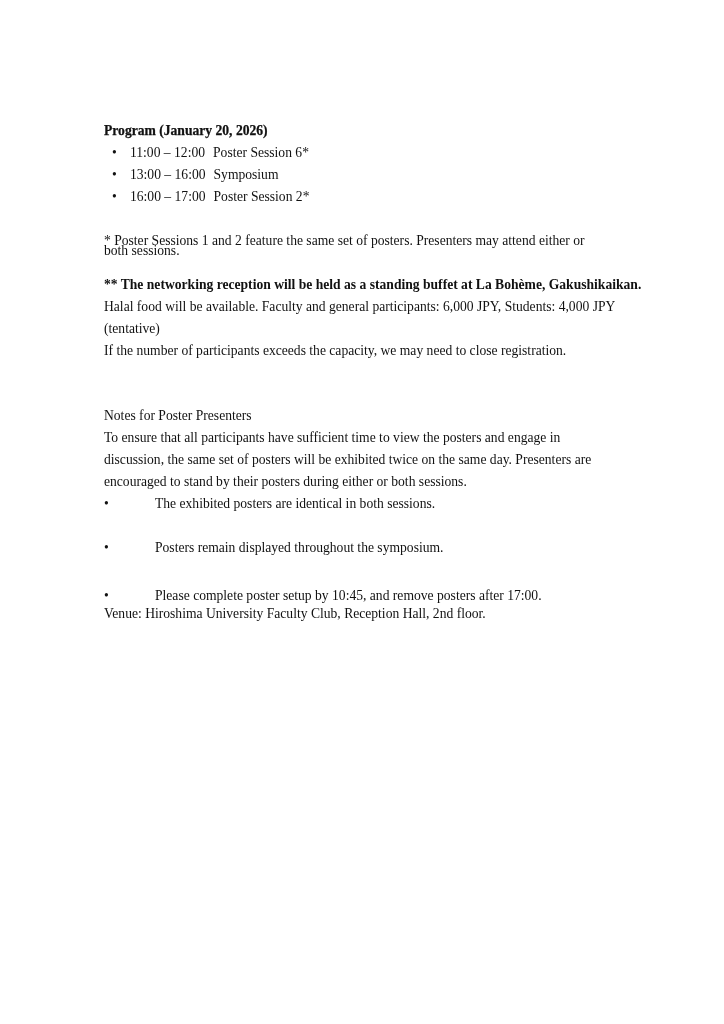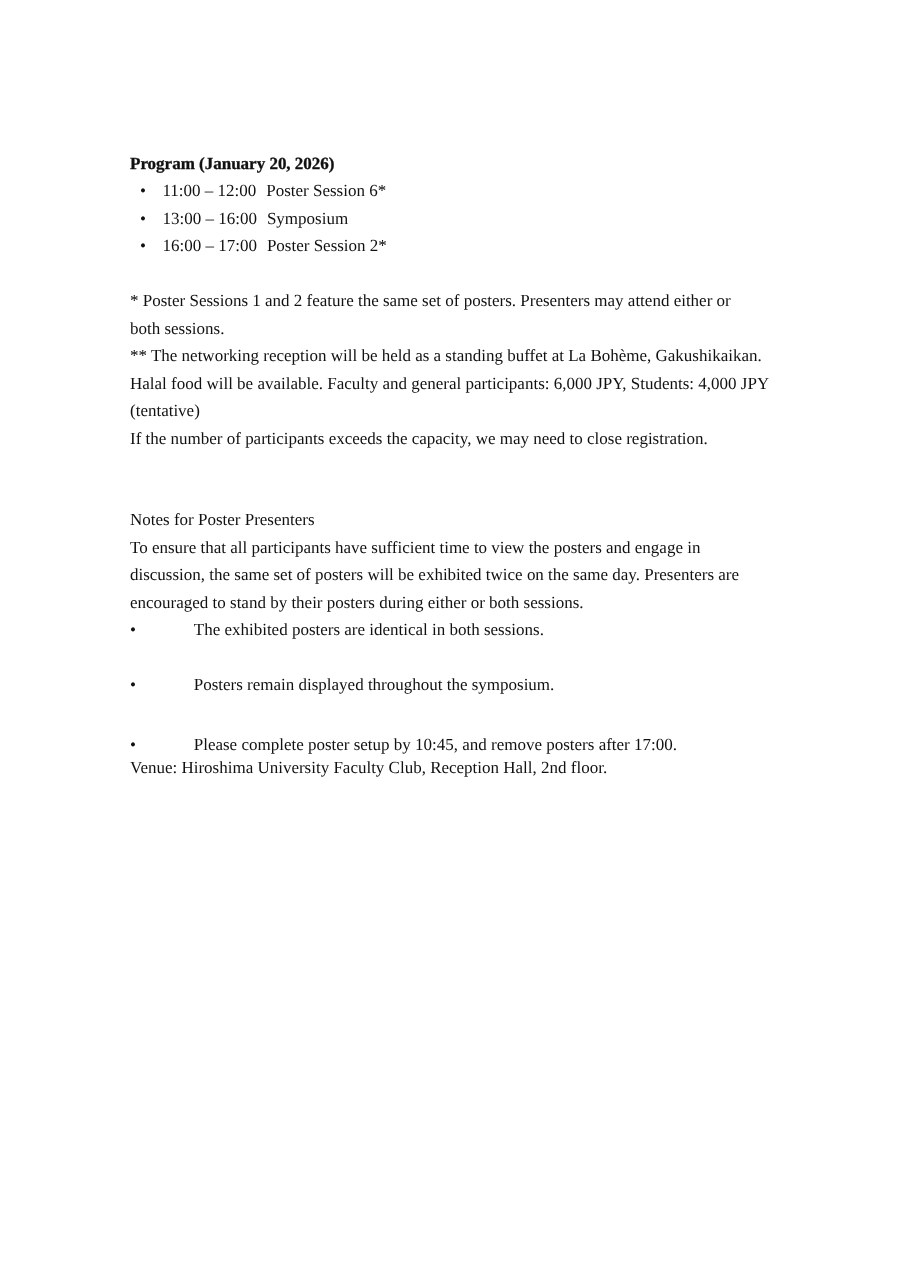--- a/index.html
+++ b/index.html
@@ -70,22 +70,22 @@
     <span class="bullet">•</span><span class="time">11:00 – 12:00</span><span>Poster Session 6*</span>
   </div>
   <div class="prog-item" style="top:164px;">
     <span class="bullet">•</span><span class="time">13:00 – 16:00</span><span>Symposium</span>
   </div>
   <div class="prog-item" style="top:186px;">
     <span class="bullet">•</span><span class="time">16:00 – 17:00</span><span>Poster Session 2*</span>
   </div>
 
   <div class="line" style="top:230px;">* Poster Sessions 1 and 2 feature the same set of posters. Presenters may attend either or</div>
-  <div class="line" style="top:252px;text-align:right;">both sessions.</div>
-  <div class="line" style="top:274px;">** The networking reception will be held as a standing buffet at La Bohème, Gakushikaikan.</div>
+  <div class="line" style="top:240px;text-align:right;">both sessions.</div>
+  <div class="line" style="top:274px;font-weight:bold;">** The networking reception will be held as a standing buffet at La Bohème, Gakushikaikan.</div>
   <div class="line" style="top:296px;">Halal food will be available. Faculty and general participants: 6,000 JPY, Students: 4,000 JPY</div>
   <div class="line" style="top:318px;">(tentative)</div>
   <div class="line" style="top:340px;">If the number of participants exceeds the capacity, we may need to close registration.</div>
 
   <div class="line" style="top:405px;">Notes for Poster Presenters</div>
   <div class="line" style="top:449px;">discussion, the same set of posters will be exhibited twice on the same day. Presenters are</div>
   <div class="line" style="top:427px;">To ensure that all participants have sufficient time to view the posters and engage in</div>
   <div class="line" style="top:471px;">encouraged to stand by their posters during either or both sessions.</div>
 
   <div class="note-item" style="top:493px;">

